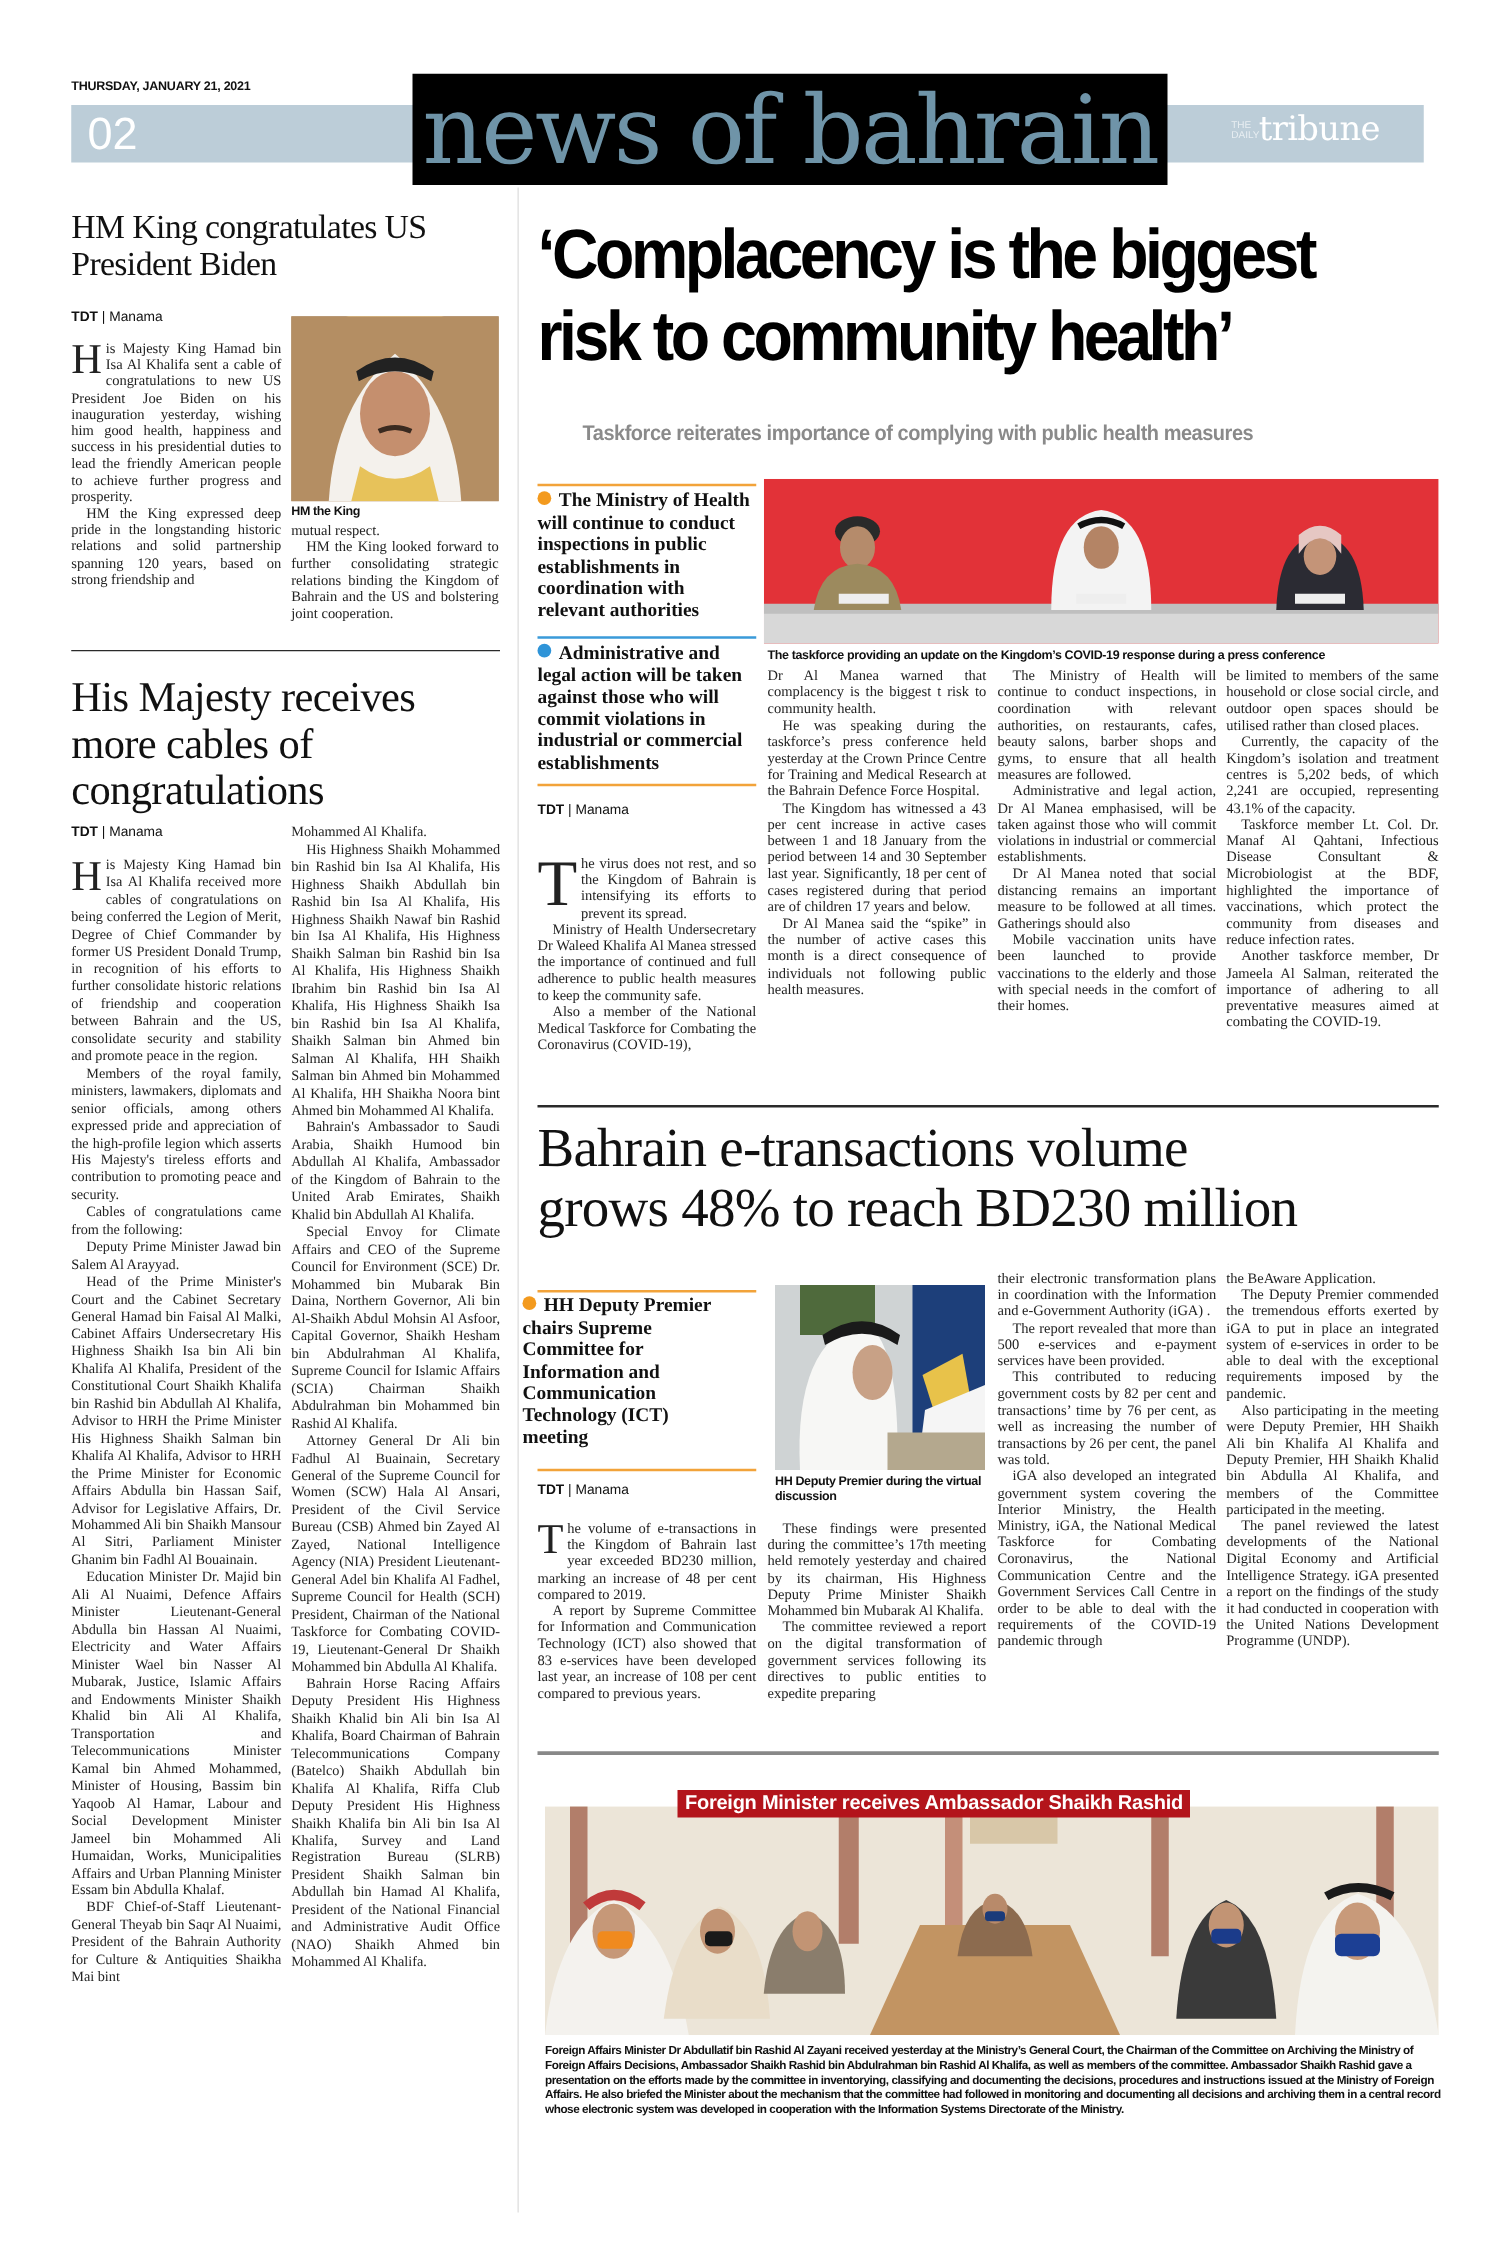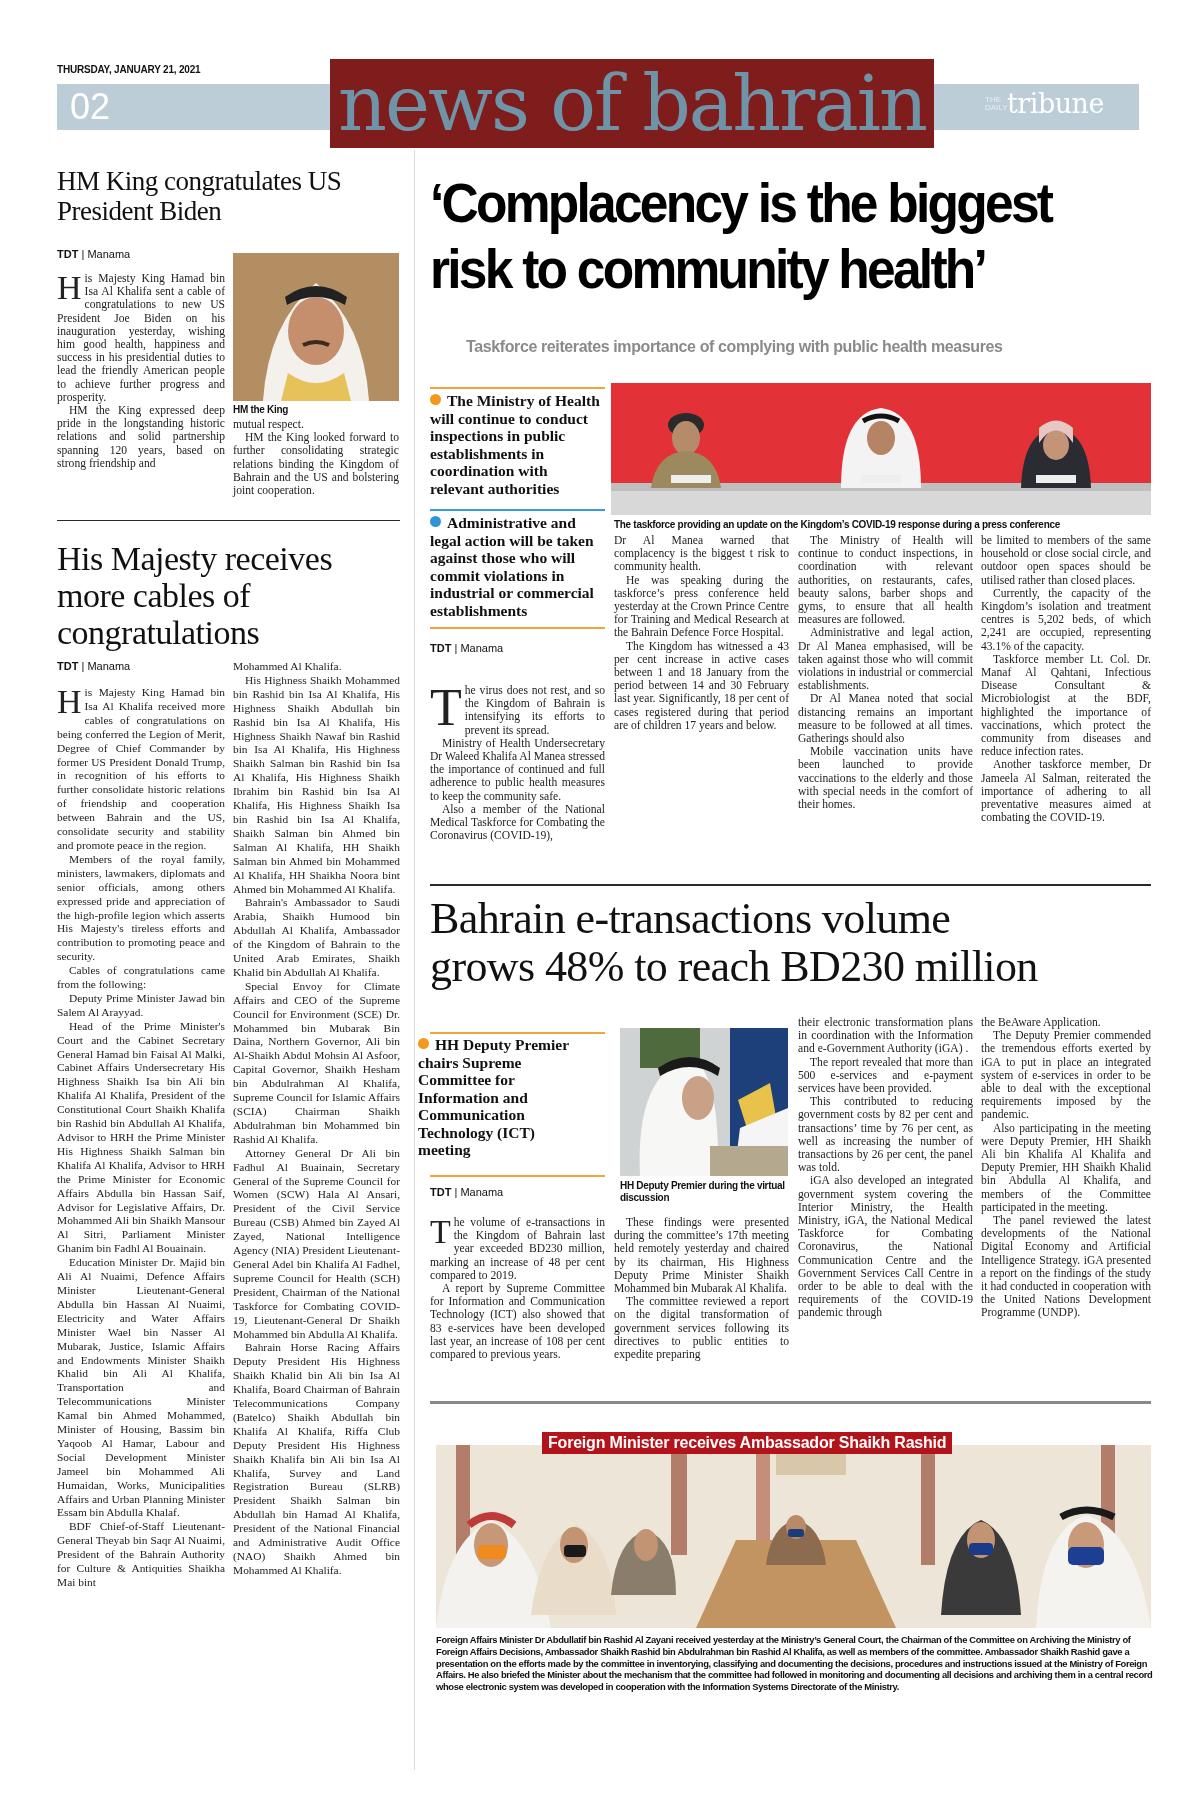--- a/index.html
+++ b/index.html
@@ -6,21 +6,21 @@
   html, body { width: 1199px; height: 1800px; background: #fff; overflow: hidden; }
   body { position: relative; font-family: "Liberation Serif", "DejaVu Serif", serif; color: #1a1a1a; }
 
   .abs { position: absolute; }
 
   
   .dateline { left: 57px; top: 64px; font-family: "Liberation Sans", sans-serif; font-size: 10px; font-weight: bold; letter-spacing: -0.2px; color: #111; }
   .mast-bar { left: 57px; top: 84px; width: 1082px; height: 46px; background: #bccdd8; }
   .page-num { left: 70px; top: 84px; font-family: "Liberation Sans", sans-serif; font-size: 36px; font-weight: 300; color: #fff; line-height: 46px; }
   .mast-title { left: 330px; top: 64px; font-family: "DejaVu Serif", serif; font-size: 76px; font-weight: 300; color: #6f94a8; line-height: 80px; letter-spacing: -2px; -webkit-text-stroke: 0; }
-  .mast-title span { background: #7f1d1d; padding: 0 8px; }
+  .mast-title span { background: #000000; padding: 0 8px; }
   .tribune { left: 985px; top: 88px; display: flex; align-items: center; color: #fff; }
   .tribune .small { font-family: "Liberation Sans", sans-serif; font-size: 8px; line-height: 8px; width: 22px; color: #e8eef2; }
   .tribune .big { font-family: "DejaVu Serif", serif; font-weight: normal; font-size: 27px; letter-spacing: -0.5px; }
 
   
   .body-text { font-size: 11.6px; line-height: 13.2px; text-align: justify; hyphens: auto; color: #222; }
   .body-text p { text-indent: 12px; }
   .body-text p.first { text-indent: 0; }
   .dropcap { float: left; font-size: 34px; line-height: 28px; padding-right: 3px; margin-top: 2px; font-family: "Liberation Serif", serif; }
   .byline { font-family: "Liberation Sans", sans-serif; font-size: 11px; color: #111; }
@@ -143,21 +143,22 @@
 <div class="abs caption" style="left:614px; top:519px; width:540px;">The taskforce providing an update on the Kingdom’s COVID-19 response during a press conference</div>
 
 <div class="abs body-text" style="left:430px; top:684px; width:175px;">
   <p class="first"><span class="dropcap" style="font-size:52px; line-height:44px;">T</span><span>he virus does not rest, and so the Kingdom of Bahrain is intensifying its efforts to prevent its spread.</span></p>
   <p>Ministry of Health Undersecretary Dr Waleed Khalifa Al Manea stressed the importance of continued and full adherence to public health measures to keep the community safe.</p>
   <p>Also a member of the National Medical Taskforce for Combating the Coronavirus (COVID-19),</p>
 </div>
 <div class="abs body-text" style="left:614px; top:534px; width:175px;">
   <p class="first">Dr Al Manea warned that complacency is the biggest t risk to community health.</p>
   <p>He was speaking during the taskforce’s press conference held yesterday at the Crown Prince Centre for Training and Medical Research at the Bahrain Defence Force Hospital.</p>
-  <p>The Kingdom has witnessed a 43 per cent increase in active cases between 1 and 18 January from the period between 14 and 30 February last year. Significantly, 18 per cent of cases registered during that period are of children 17 years and below.</p>
+  <p>The Kingdom has witnessed a 43 per cent increase in active cases between 1 and 18 January from the period between 14 and 30 September last year. Significantly, 18 per cent of cases registered during that period are of children 17 years and below.</p>
+  <p>Dr Al Manea said the “spike” in the number of active cases this month is a direct consequence of individuals not following public health measures.</p>
 </div>
 <div class="abs body-text" style="left:798px; top:534px; width:175px;">
   <p>The Ministry of Health will continue to conduct inspections, in coordination with relevant authorities, on restaurants, cafes, beauty salons, barber shops and gyms, to ensure that all health measures are followed.</p>
   <p>Administrative and legal action, Dr Al Manea emphasised, will be taken against those who will commit violations in industrial or commercial establishments.</p>
   <p>Dr Al Manea noted that social distancing remains an important measure to be followed at all times. Gatherings should also</p>
   <p>Mobile vaccination units have been launched to provide vaccinations to the elderly and those with special needs in the comfort of their homes.</p>
 </div>
 <div class="abs body-text" style="left:981px; top:534px; width:170px;">
   <p class="first">be limited to members of the same household or close social circle, and outdoor open spaces should be utilised rather than closed places.</p>
   <p>Currently, the capacity of the Kingdom’s isolation and treatment centres is 5,202 beds, of which 2,241 are occupied, representing 43.1% of the capacity.</p>

